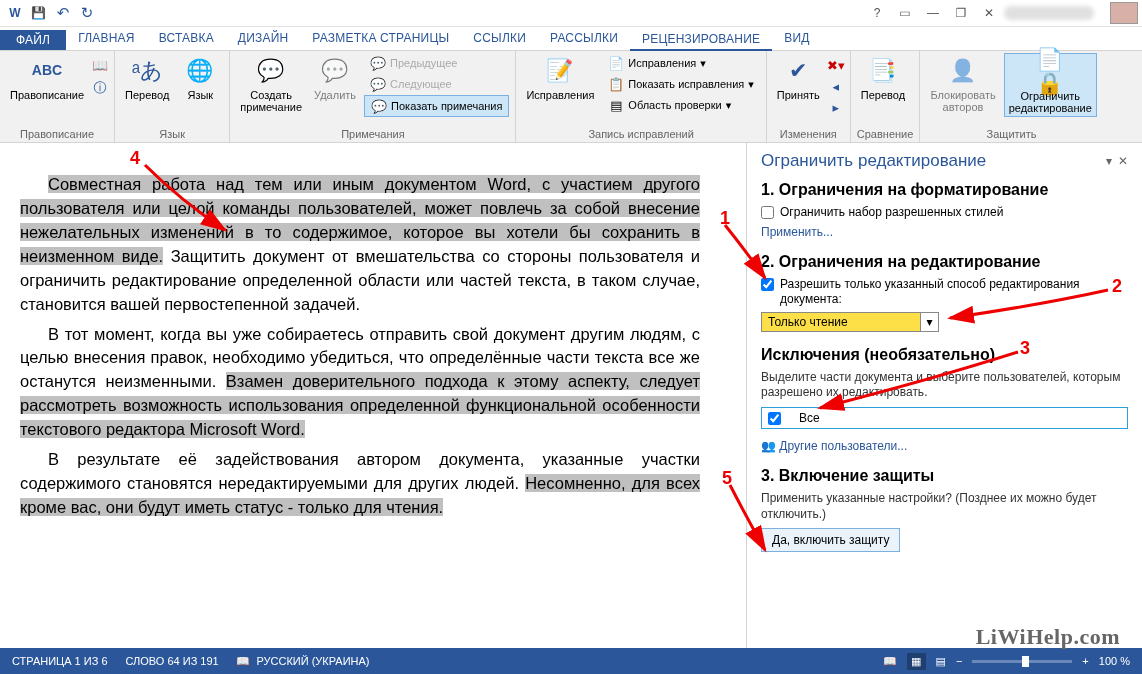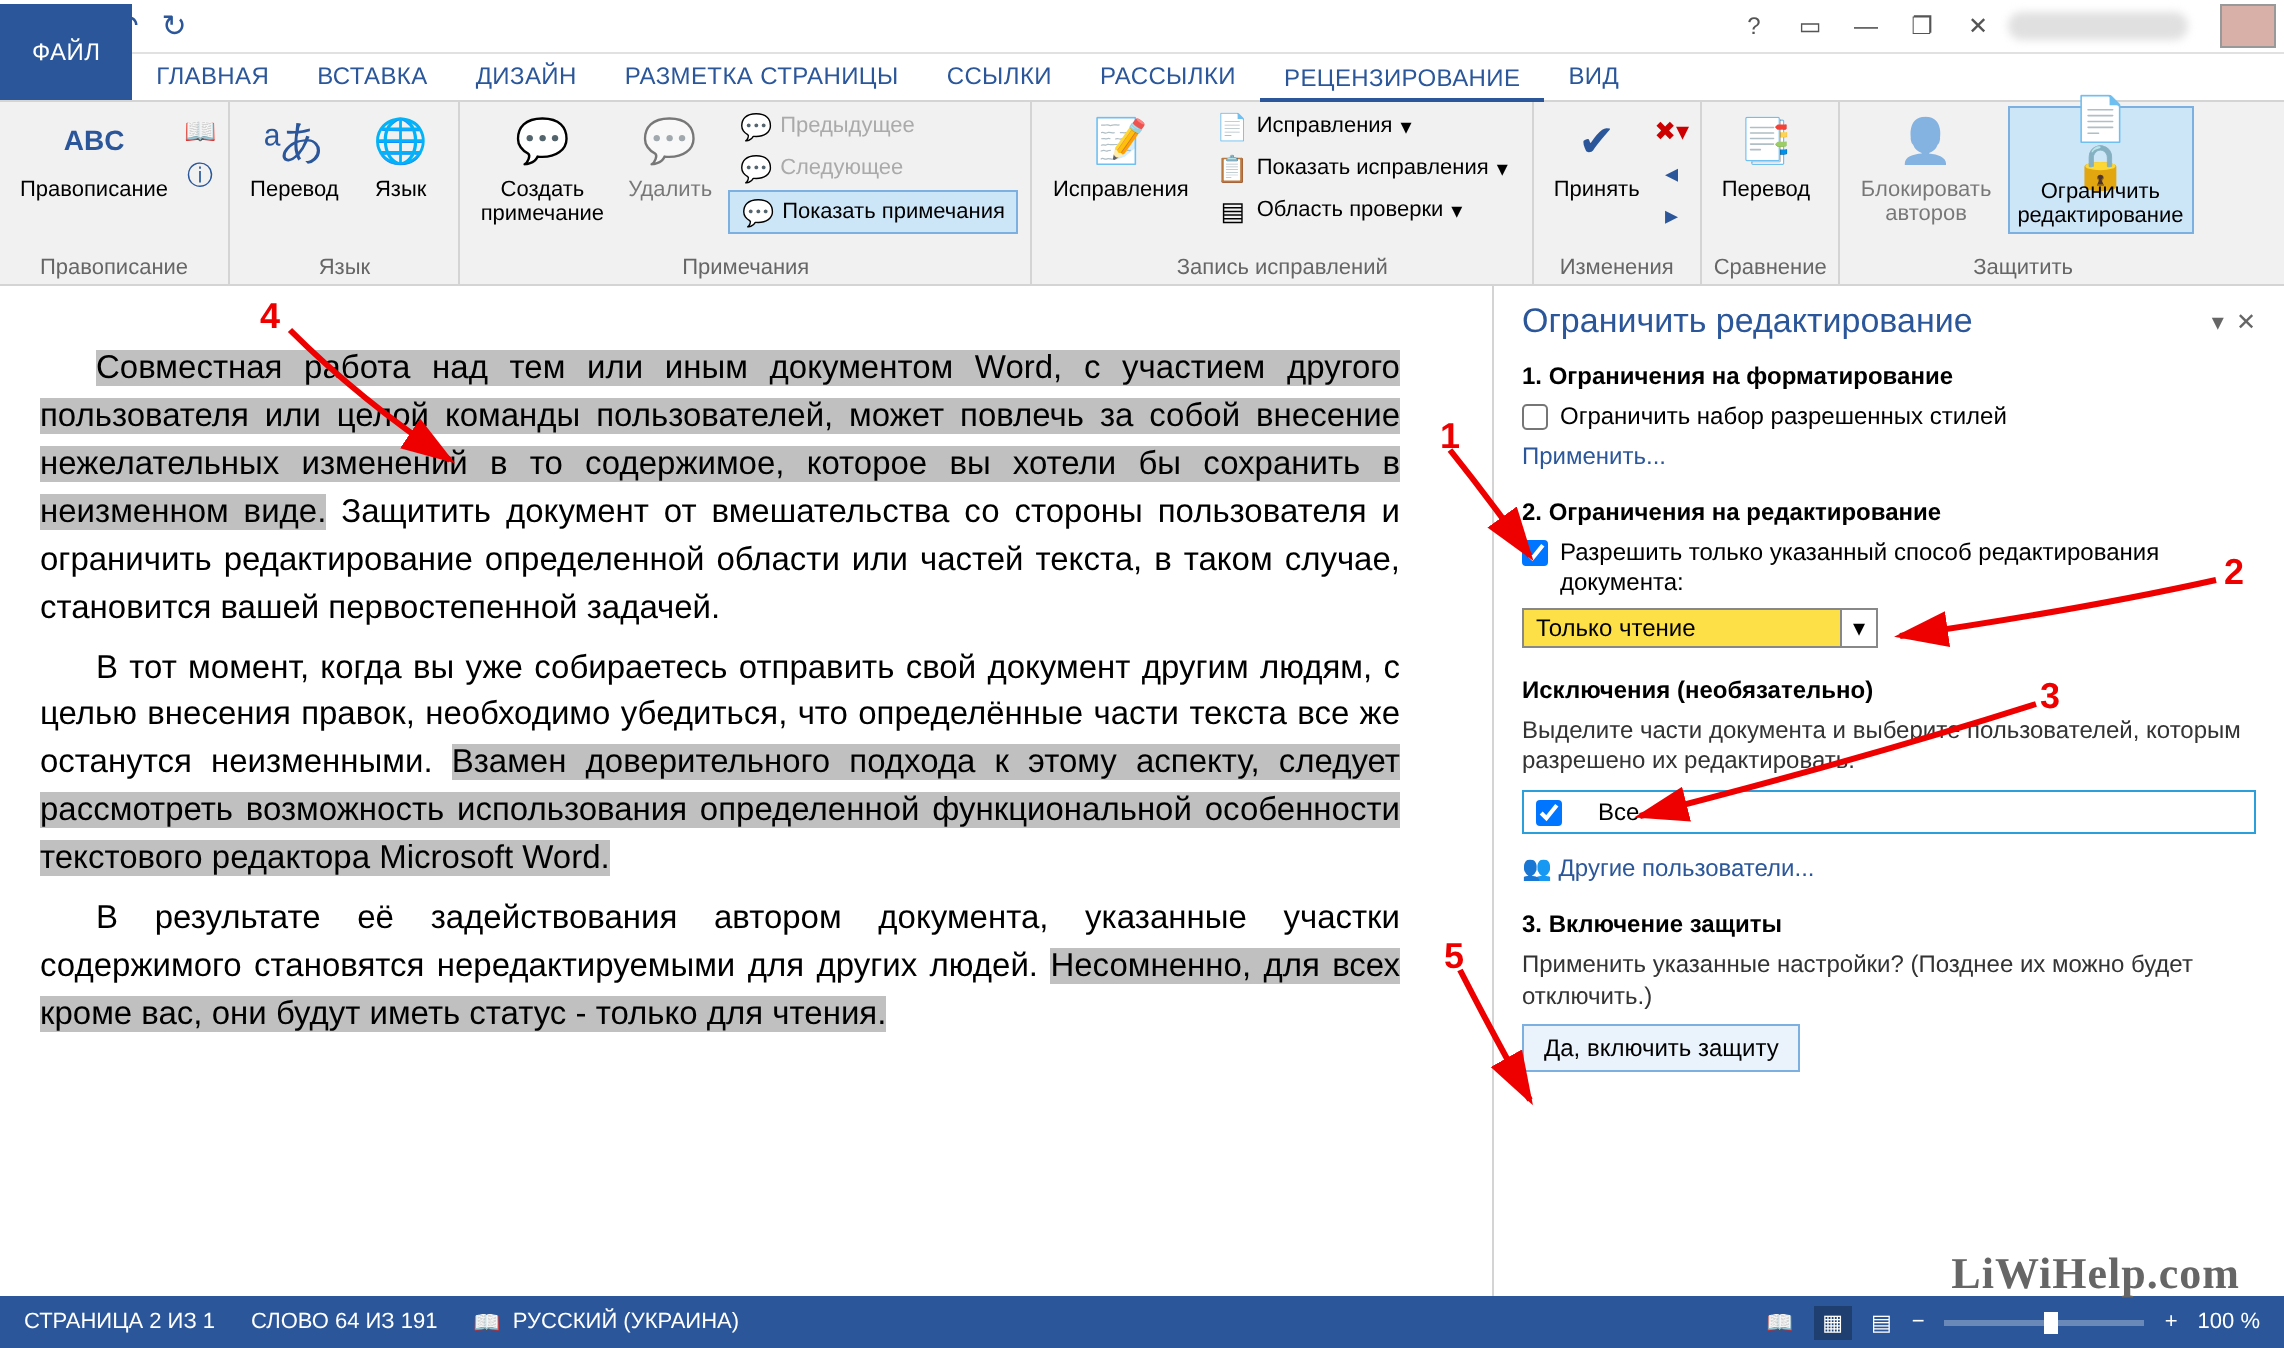--- a/index.html
+++ b/index.html
@@ -6,21 +6,21 @@
 body { width:1142px; height:674px; background:#fff; overflow:hidden; font-size:12px; position:relative; }
 .titlebar { height:27px; background:#fff; display:flex; align-items:center; padding:0 4px; border-bottom:1px solid #e1e1e1; }
 .qat { display:flex; gap:2px; align-items:center; }
 .qat-btn { width:22px; height:22px; display:flex; align-items:center; justify-content:center; cursor:pointer; }
 .title-controls { margin-left:auto; display:flex; gap:2px; align-items:center; }
 .title-ctrl { width:26px; height:20px; display:flex; align-items:center; justify-content:center; cursor:pointer; color:#555; }
 .avatar { width:28px; height:22px; background:#d8b0a8; margin-left:8px; border:1px solid #999; }
 .blurname { width:90px; height:14px; background:#e0e0e0; border-radius:7px; filter:blur(2px); margin-right:6px; }
 .tabs { height:24px; background:#fff; display:flex; align-items:flex-end; border-bottom:1px solid #d4d4d4; }
 .tab { padding:4px 12px 5px; font-size:12px; color:#2b579a; cursor:pointer; text-transform:uppercase; letter-spacing:.2px; }
-.tab.file { background:#2b579a; color:#fff; padding:17px 16px; }
+.tab.file { background:#2b579a; color:#fff; padding:3px 16px; }
 .tab.active { color:#2b579a; border-bottom:2px solid #2b579a; margin-bottom:-1px; padding-bottom:3px; }
 .ribbon { height:92px; background:#f1f1f1; display:flex; border-bottom:1px solid #d4d4d4; }
 .group { border-right:1px solid #d4d4d4; padding:2px 6px 0; display:flex; flex-direction:column; justify-content:space-between; }
 .group-content { display:flex; gap:4px; align-items:flex-start; flex:1; }
 .group-label { text-align:center; font-size:11px; color:#666; padding:2px 0; }
 .big-btn { display:flex; flex-direction:column; align-items:center; justify-content:flex-start; padding:2px 4px; min-width:46px; cursor:pointer; text-align:center; font-size:11px; line-height:1.1; }
 .big-btn.active { background:#cde6f7; border:1px solid #7bb0e0; }
 .big-icon { width:32px; height:32px; margin-bottom:2px; display:flex; align-items:center; justify-content:center; font-size:22px; }
 .small-stack { display:flex; flex-direction:column; gap:1px; }
 .small-btn { display:flex; align-items:center; gap:4px; padding:2px 6px; font-size:11px; cursor:pointer; white-space:nowrap; }
@@ -29,21 +29,21 @@
 .sm-icon { width:16px; height:16px; display:inline-flex; align-items:center; justify-content:center; font-size:13px; }
 .workspace { display:flex; height:505px; }
 .doc-area { flex:1; background:#fff; overflow:hidden; padding:30px 0 0 20px; position:relative; }
 .doc-text { font-family:"Times New Roman",serif; font-size:16.5px; line-height:1.45; color:#000; max-width:680px; }
 .doc-text p { margin-bottom:6px; text-indent:28px; text-align:justify; }
 .hl { background:#c0c0c0; }
 .pane { width:396px; border-left:1px solid #d4d4d4; background:#fff; padding:8px 14px; overflow:auto; position:relative; }
 .pane-title { color:#2b579a; font-size:17px; font-weight:400; margin-bottom:10px; display:flex; justify-content:space-between; align-items:center; }
 .pane-close { display:flex; gap:6px; color:#666; font-size:12px; }
 .pane-section { margin-bottom:14px; }
-.pane-h { font-weight:bold; font-size:12px; margin-bottom:6px; }
+.pane-h { font-weight:bold; font-size:16px; margin-bottom:6px; }
 .pane-row { display:flex; align-items:flex-start; gap:6px; font-size:12px; margin-bottom:4px; line-height:1.3; }
 .pane-sub { font-size:12px; color:#333; margin-bottom:6px; line-height:1.3; }
 .pane-link { color:#2b579a; cursor:pointer; font-size:12px; }
 .pane-select { display:flex; margin-top:4px; }
 .pane-select-box { border:1px solid #888; padding:2px 6px; width:160px; font-size:12px; background:#fde047; }
 .pane-select-arrow { border:1px solid #888; border-left:none; width:18px; display:flex; align-items:center; justify-content:center; cursor:pointer; }
 .pane-groupbox { border:1px solid #2b9fd9; padding:3px 6px; display:flex; align-items:flex-end; gap:18px; font-size:12px; }
 .pane-btn { border:1px solid #7bb0e0; background:#eaf3fb; padding:4px 10px; font-size:12px; cursor:pointer; display:inline-block; }
 .statusbar { height:26px; background:#2b579a; color:#fff; display:flex; align-items:center; padding:0 12px; font-size:11px; gap:18px; }
 .status-right { margin-left:auto; display:flex; align-items:center; gap:10px; }
@@ -255,21 +255,21 @@
 
     <div class="pane-section">
       <div class="pane-h">3. Включение защиты</div>
       <div class="pane-sub">Применить указанные настройки? (Позднее их можно будет отключить.)</div>
       <div class="pane-btn">Да, включить защиту</div>
     </div>
   </div>
 </div>
 
 <div class="statusbar">
-  <span>СТРАНИЦА 2 ИЗ 1</span>
+  <span>СТРАНИЦА 1 ИЗ 6</span>
   <span>СЛОВО 64 ИЗ 191</span>
   <span style="display:flex;align-items:center;gap:6px;">
       <span>📖</span>
       <span>РУССКИЙ (УКРАИНА)</span>
     </span>
   <div class="status-right">
     <span>📖</span>
     <span style="background:#1e3f6f;padding:2px 4px;">▦</span>
     <span>▤</span>
     <span>−</span>

